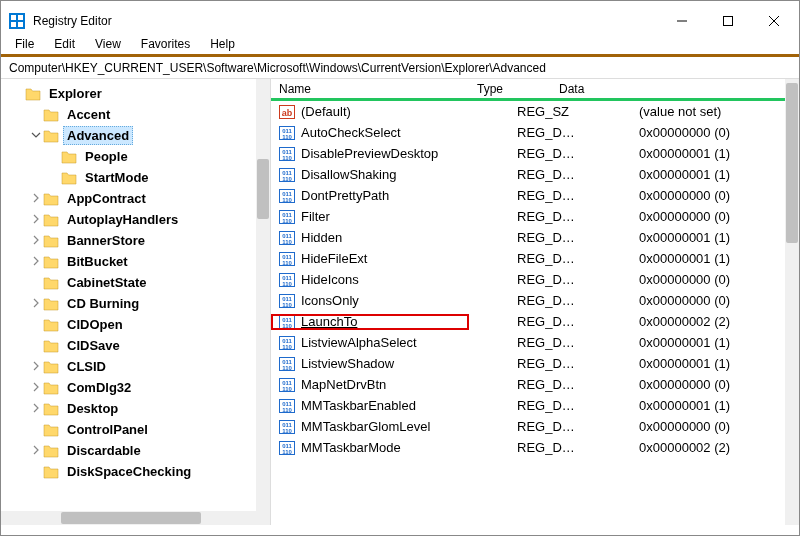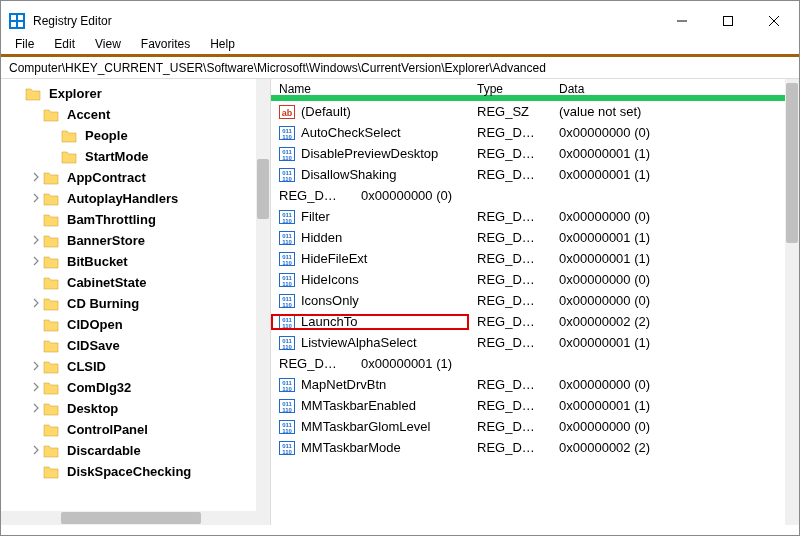--- a/index.html
+++ b/index.html
@@ -15,33 +15,33 @@
     .content { flex: 1; display: flex; overflow: hidden; }
     .tree { width: 270px; border-right: 1px solid #ddd; overflow: hidden; position: relative; font-weight: bold; }
     .tree-inner { padding: 4px 2px; }
     .tree-row { display: flex; align-items: center; height: 21px; font-size: 13px; white-space: nowrap; }
     .tree-row .indent { display: inline-block; flex-shrink: 0; }
     .tree-row .twisty { width: 14px; text-align: center; color: #666; font-size: 10px; flex-shrink: 0; }
     .tree-row .folder-icon { width: 16px; height: 14px; margin-right: 4px; flex-shrink: 0; }
     .tree-row .label { padding: 1px 3px; border: 1px solid transparent; }
     .tree-row.selected .label { background: #cce8ff; border: 1px dotted #66aadd; }
     .list { flex: 1; overflow: hidden; position: relative; }
-    .list-header { display: flex; height: 22px; border-bottom: 6px solid #22c55e; font-size: 12px; }
+    .list-header { display: flex; height: 22px; border-bottom: 3px solid #22c55e; font-size: 12px; }
     .list-header .col { padding: 3px 8px; border-right: 1px solid transparent; }
     .col-name { width: 198px; }
     .col-type { width: 82px; }
     .col-data { flex: 1; }
     .list-body { overflow: hidden; }
-    .list-row { display: flex; height: 21px; align-items: center; font-size: 13px; }
+    .list-row { display: flex; height: 21px; align-items: center; font-size: 13px; gap: 40px; }
     .list-row .cell { padding: 0 8px; overflow: hidden; text-overflow: ellipsis; white-space: nowrap; }
     .list-row .cell-name { width: 198px; display: flex; align-items: center; }
     .list-row .cell-type { width: 82px; }
     .list-row .cell-data { flex: 1; }
     .val-icon { width: 16px; height: 16px; margin-right: 6px; flex-shrink: 0; }
-    .list-row.hl .cell-name { outline: 2px solid #d00; outline-offset: -2px; }
+    .list-row.hl .cell-name { outline: 2px solid #d00; outline-offset: -2px; text-decoration: underline; }
     .scroll-v { position: absolute; right: 0; top: 0; bottom: 0; width: 14px; background: #f0f0f0; }
     .scroll-thumb { position: absolute; left: 1px; right: 1px; background: #c0c0c0; border-radius: 2px; }
     .hscroll-tree { position: absolute; left: 0; right: 0; bottom: 0; height: 14px; background: #f0f0f0; }
     .hscroll-thumb { position: absolute; top: 1px; bottom: 1px; left: 60px; width: 140px; background: #c0c0c0; border-radius: 2px; }
     .statusbar { height: 10px; background: #fff; }
   </style>
 </head>
 <body>
 
 <div class="window">
@@ -96,20 +96,30 @@
             <span class="label">Explorer</span>
           </div>
           <div class="tree-row">
             <span class="indent" style="width:26px"></span>
             <span class="twisty"></span>
             <svg class="folder-icon" viewBox="0 0 16 14">
               <path d="M1 2h5l1.5 2H15v9H1z" fill="#ffd86b" stroke="#c79a2a" stroke-width="0.5"></path>
             </svg>
             <span class="label">Accent</span>
           </div>
+          <div class="tree-row selected">
+            <span class="indent" style="width:26px"></span>
+            <span class="twisty"><svg width="10" height="10" viewBox="0 0 10 10">
+                <path d="M1 3 L5 7 L9 3" fill="none" stroke="#555" stroke-width="1.2"></path>
+              </svg></span>
+            <svg class="folder-icon" viewBox="0 0 16 14">
+              <path d="M1 2h5l1.5 2H15v9H1z" fill="#ffd86b" stroke="#c79a2a" stroke-width="0.5"></path>
+            </svg>
+            <span class="label">Advanced</span>
+          </div>
           <div class="tree-row">
             <span class="indent" style="width:44px"></span>
             <span class="twisty"></span>
             <svg class="folder-icon" viewBox="0 0 16 14">
               <path d="M1 2h5l1.5 2H15v9H1z" fill="#ffd86b" stroke="#c79a2a" stroke-width="0.5"></path>
             </svg>
             <span class="label">People</span>
           </div>
           <div class="tree-row">
             <span class="indent" style="width:44px"></span>
@@ -131,28 +141,20 @@
           </div>
           <div class="tree-row">
             <span class="indent" style="width:26px"></span>
             <span class="twisty"><svg width="10" height="10" viewBox="0 0 10 10">
                 <path d="M3 1 L7 5 L3 9" fill="none" stroke="#888" stroke-width="1.2"></path>
               </svg></span>
             <svg class="folder-icon" viewBox="0 0 16 14">
               <path d="M1 2h5l1.5 2H15v9H1z" fill="#ffd86b" stroke="#c79a2a" stroke-width="0.5"></path>
             </svg>
             <span class="label">AutoplayHandlers</span>
-          </div>
-          <div class="tree-row">
-            <span class="indent" style="width:26px"></span>
-            <span class="twisty"></span>
-            <svg class="folder-icon" viewBox="0 0 16 14">
-              <path d="M1 2h5l1.5 2H15v9H1z" fill="#ffd86b" stroke="#c79a2a" stroke-width="0.5"></path>
-            </svg>
-            <span class="label">BamThrottling</span>
           </div>
           <div class="tree-row">
             <span class="indent" style="width:26px"></span>
             <span class="twisty"><svg width="10" height="10" viewBox="0 0 10 10">
                 <path d="M3 1 L7 5 L3 9" fill="none" stroke="#888" stroke-width="1.2"></path>
               </svg></span>
             <svg class="folder-icon" viewBox="0 0 16 14">
               <path d="M1 2h5l1.5 2H15v9H1z" fill="#ffd86b" stroke="#c79a2a" stroke-width="0.5"></path>
             </svg>
             <span class="label">BannerStore</span>
@@ -314,20 +316,28 @@
                 <rect x="0.5" y="1.5" width="15" height="13" fill="#fff" stroke="#1e6acc"></rect>
                 <text x="8" y="8" text-anchor="middle" font-size="6" fill="#1e6acc" font-weight="bold">011</text>
                 <text x="8" y="14" text-anchor="middle" font-size="6" fill="#1e6acc" font-weight="bold">110</text>
               </svg>
               <span>DisallowShaking</span>
             </div>
             <div class="cell cell-type">REG_DW...</div>
             <div class="cell cell-data">0x00000001 (1)</div>
           </div>
           <div class="list-row">
+            <div class="cell cell-name">
+              <svg class="val-icon" viewBox="0 0 16 16">
+                <rect x="0.5" y="1.5" width="15" height="13" fill="#fff" stroke="#1e6acc"></rect>
+                <text x="8" y="8" text-anchor="middle" font-size="6" fill="#1e6acc" font-weight="bold">011</text>
+                <text x="8" y="14" text-anchor="middle" font-size="6" fill="#1e6acc" font-weight="bold">110</text>
+              </svg>
+              <span>DontPrettyPath</span>
+            </div>
             <div class="cell cell-type">REG_DW...</div>
             <div class="cell cell-data">0x00000000 (0)</div>
           </div>
           <div class="list-row">
             <div class="cell cell-name">
               <svg class="val-icon" viewBox="0 0 16 16">
                 <rect x="0.5" y="1.5" width="15" height="13" fill="#fff" stroke="#1e6acc"></rect>
                 <text x="8" y="8" text-anchor="middle" font-size="6" fill="#1e6acc" font-weight="bold">011</text>
                 <text x="8" y="14" text-anchor="middle" font-size="6" fill="#1e6acc" font-weight="bold">110</text>
               </svg>
@@ -402,20 +412,28 @@
                 <rect x="0.5" y="1.5" width="15" height="13" fill="#fff" stroke="#1e6acc"></rect>
                 <text x="8" y="8" text-anchor="middle" font-size="6" fill="#1e6acc" font-weight="bold">011</text>
                 <text x="8" y="14" text-anchor="middle" font-size="6" fill="#1e6acc" font-weight="bold">110</text>
               </svg>
               <span>ListviewAlphaSelect</span>
             </div>
             <div class="cell cell-type">REG_DW...</div>
             <div class="cell cell-data">0x00000001 (1)</div>
           </div>
           <div class="list-row">
+            <div class="cell cell-name">
+              <svg class="val-icon" viewBox="0 0 16 16">
+                <rect x="0.5" y="1.5" width="15" height="13" fill="#fff" stroke="#1e6acc"></rect>
+                <text x="8" y="8" text-anchor="middle" font-size="6" fill="#1e6acc" font-weight="bold">011</text>
+                <text x="8" y="14" text-anchor="middle" font-size="6" fill="#1e6acc" font-weight="bold">110</text>
+              </svg>
+              <span>ListviewShadow</span>
+            </div>
             <div class="cell cell-type">REG_DW...</div>
             <div class="cell cell-data">0x00000001 (1)</div>
           </div>
           <div class="list-row">
             <div class="cell cell-name">
               <svg class="val-icon" viewBox="0 0 16 16">
                 <rect x="0.5" y="1.5" width="15" height="13" fill="#fff" stroke="#1e6acc"></rect>
                 <text x="8" y="8" text-anchor="middle" font-size="6" fill="#1e6acc" font-weight="bold">011</text>
                 <text x="8" y="14" text-anchor="middle" font-size="6" fill="#1e6acc" font-weight="bold">110</text>
               </svg>

